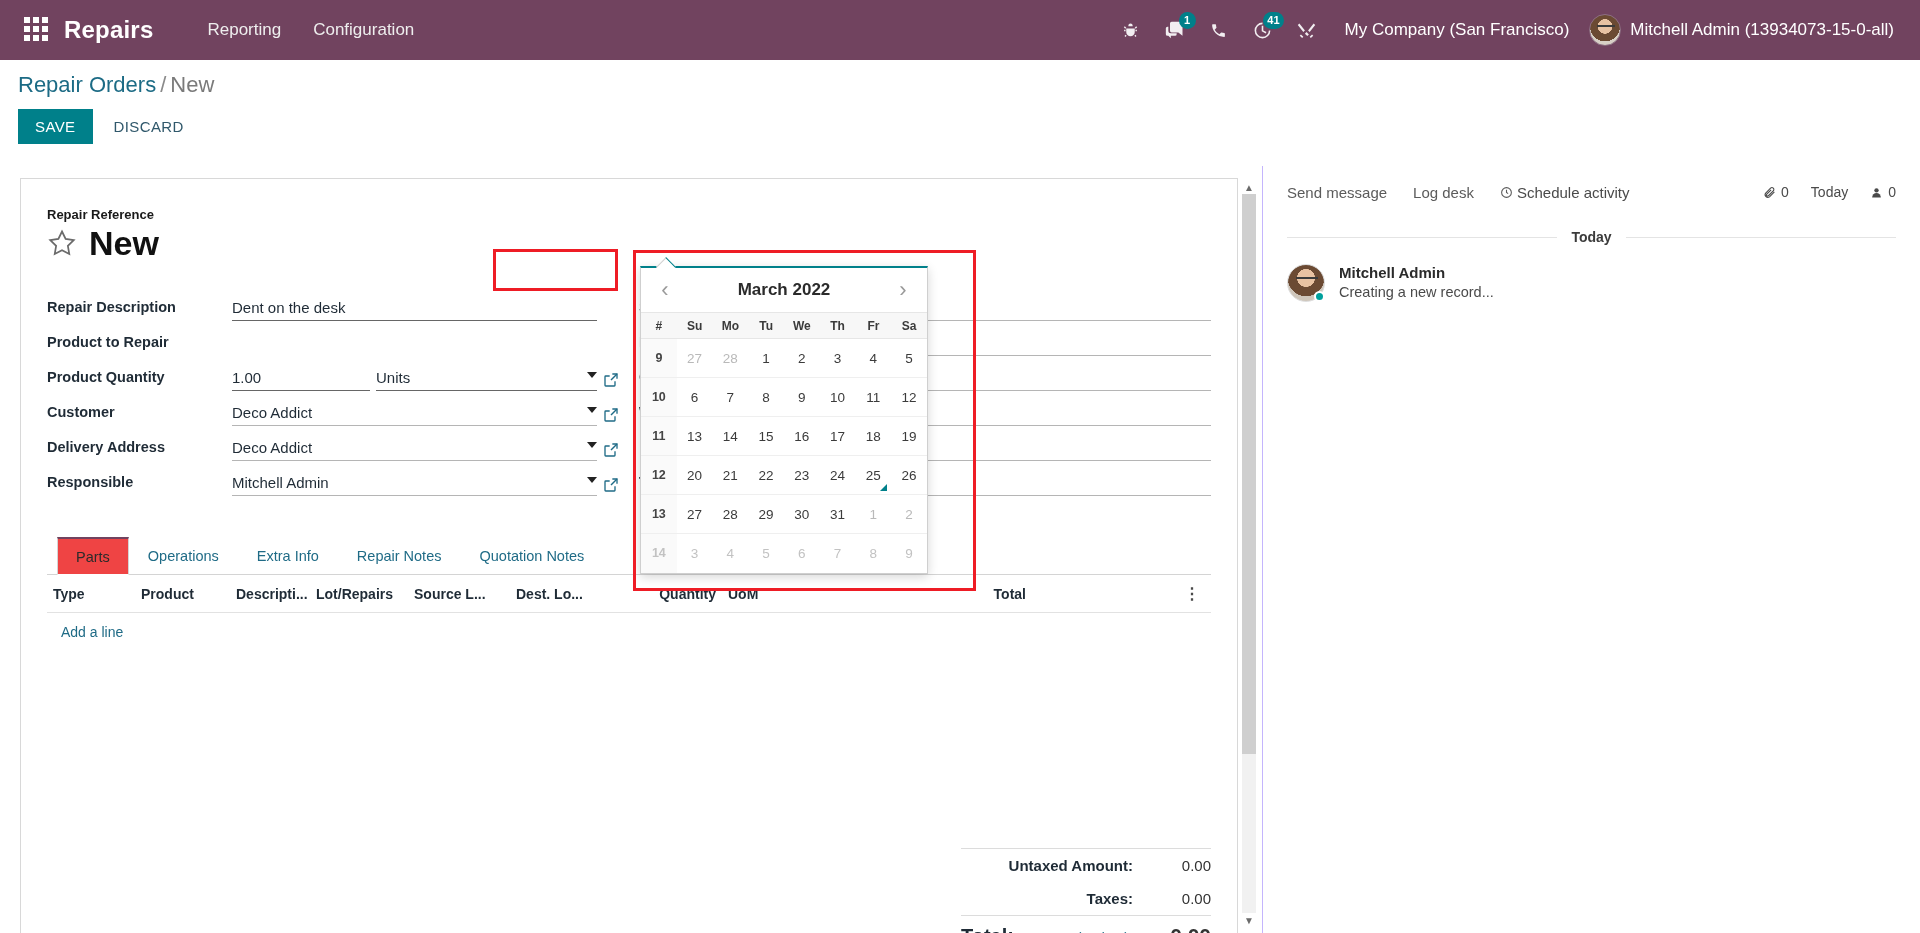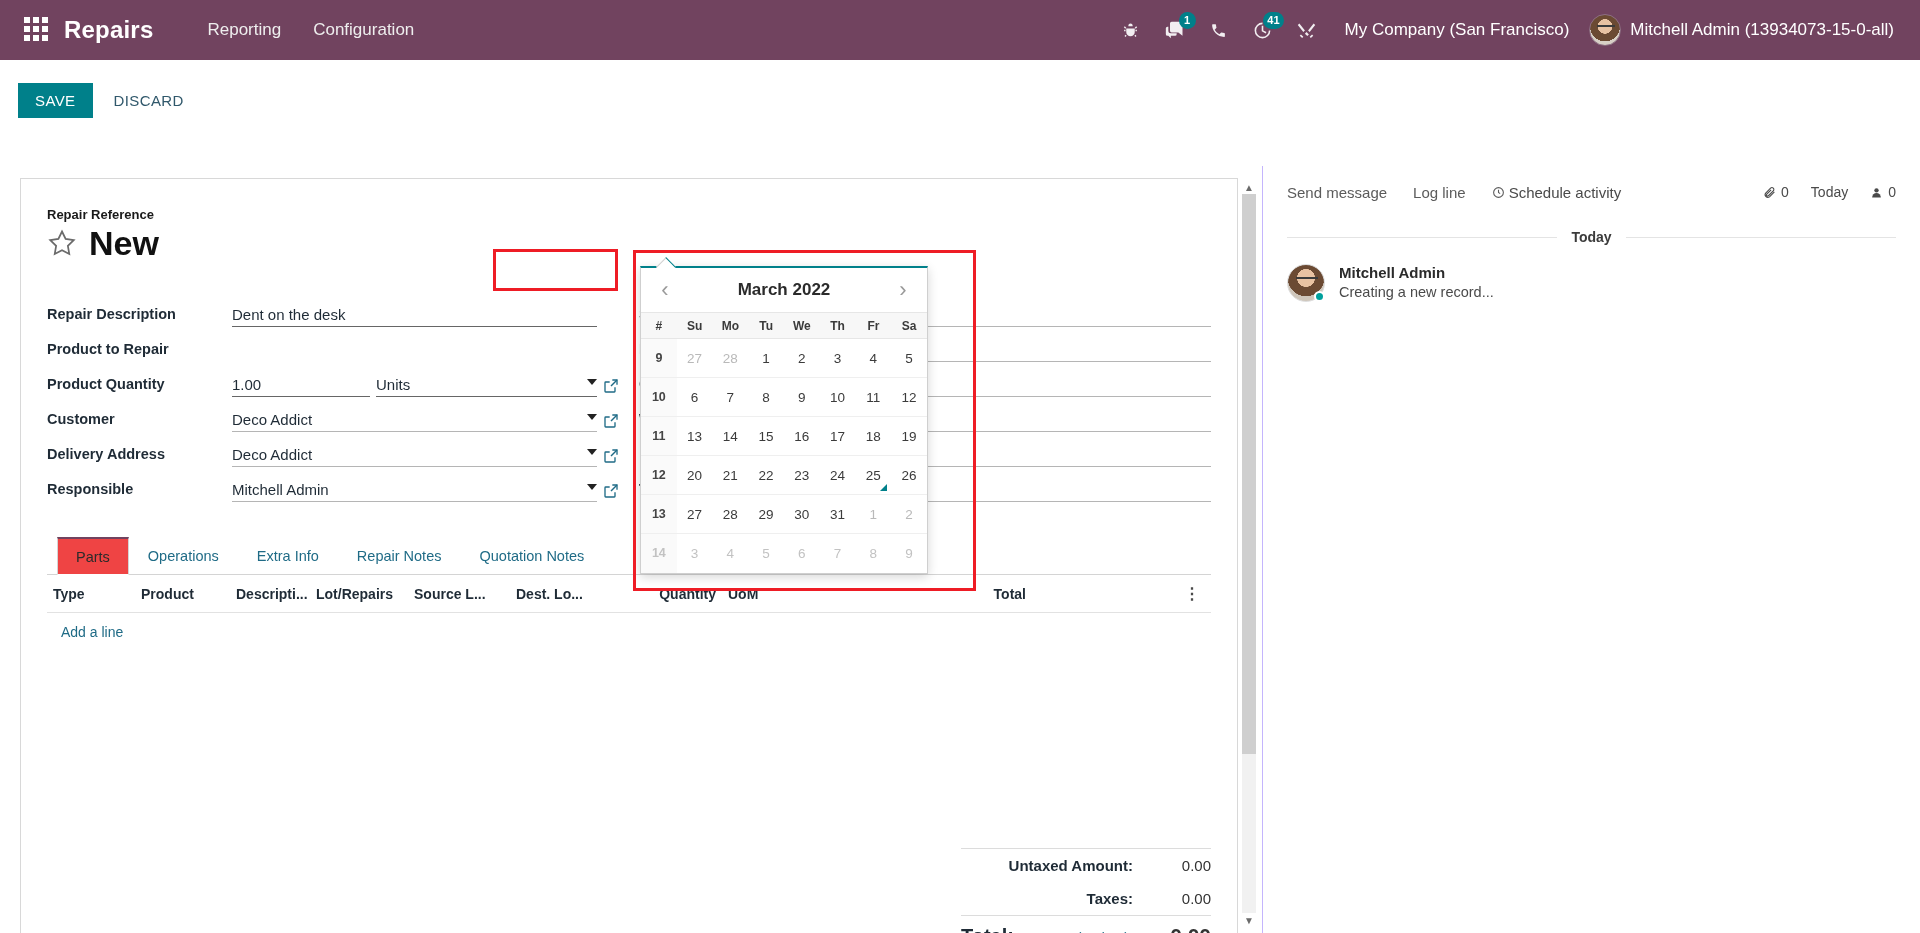--- a/index.html
+++ b/index.html
@@ -63,21 +63,21 @@
   }
 
   .lbl-title { font-size: 13px; color: #1a1a1a; font-weight: bold; }
   .title-row { display: flex; align-items: center; gap: 12px; margin-top: 4px; }
   .star { width: 30px; height: 30px; }
   .rec-title { font-size: 34px; font-weight: bold; color: #111; line-height: 1; }
 
   .cols { display: flex; margin-top: 32px; }
   .col { width: 600px; }
   .col.right { margin-left: 20px; }
-  .frow { display: flex; align-items: flex-end; height: 35px; }
+  .frow { display: flex; align-items: center; height: 35px; }
   .flabel { width: 185px; font-size: 14.5px; font-weight: bold; color: #1f2b36;
     padding-bottom: 5px; flex-shrink: 0; }
   .fval { flex: 1; display: flex; align-items: flex-end; gap: 6px; }
   .ctl { flex: 1; border-bottom: 1px solid #b5b5b5; padding-bottom: 3px;
     font-size: 15px; color: #1f2b36; min-height: 22px; display: flex;
     align-items: center; cursor: text; }
   .ctl.focusable { border-bottom-color: #666; }
   .ctl .txt { flex: 1; }
   .caret { width: 0; height: 0; border-left: 5px solid transparent;
     border-right: 5px solid transparent; border-top: 6px solid #222; margin-bottom: 5px; cursor: pointer; }
@@ -228,20 +228,23 @@
       </div>
       <div class="company">My Company (San Francisco)</div>
       <div class="user-box">
         <div class="avatar-nav"></div>
         <span class="user-name">Mitchell Admin (13934073-15-0-all)</span>
       </div>
     </div>
   </div>
 
   <div class="cp">
+    <div class="bc">
+      <span class="root">Repair Orders</span><span class="sep">/</span><span class="cur">New</span>
+    </div>
     <div class="cp-actions">
       <button class="btn-save">SAVE</button>
       <button class="btn-discard">DISCARD</button>
     </div>
   </div>
 
   <div class="body-wrap">
 
     <div class="sheet-col">
       <div class="sheet-scroll">
@@ -526,21 +529,21 @@
         </table>
       </div>
 
       <div class="hl" style="left:493px; top:83px; width:125px; height:42px;"></div>
       <div class="hl" style="left:633px; top:84px; width:343px; height:341px;"></div>
     </div>
 
     <div class="chatter">
       <div class="ch-top">
         <span class="ch-btn">Send message</span>
-        <span class="ch-btn">Log line</span>
+        <span class="ch-btn">Log desk</span>
         <span class="ch-btn act">
           <svg width="13" height="13" viewBox="0 0 24 24" fill="none" stroke="#5b5b5b" stroke-width="2" style="vertical-align:-1px;margin-right:4px">
               <circle cx="12" cy="12" r="9"></circle>
               <path d="M12 7v5l3 2"></path>
             </svg><span>Schedule activity</span>
         </span>
         <div class="ch-right">
           <span class="ch-meta">
             <svg width="13" height="13" viewBox="0 0 24 24" fill="none" stroke="#4a4a4a" stroke-width="2">
                 <path d="M21 11l-9 9a5 5 0 0 1-7-7l9-9a3.5 3.5 0 0 1 5 5l-9 9a2 2 0 0 1-3-3l8-8"></path>

